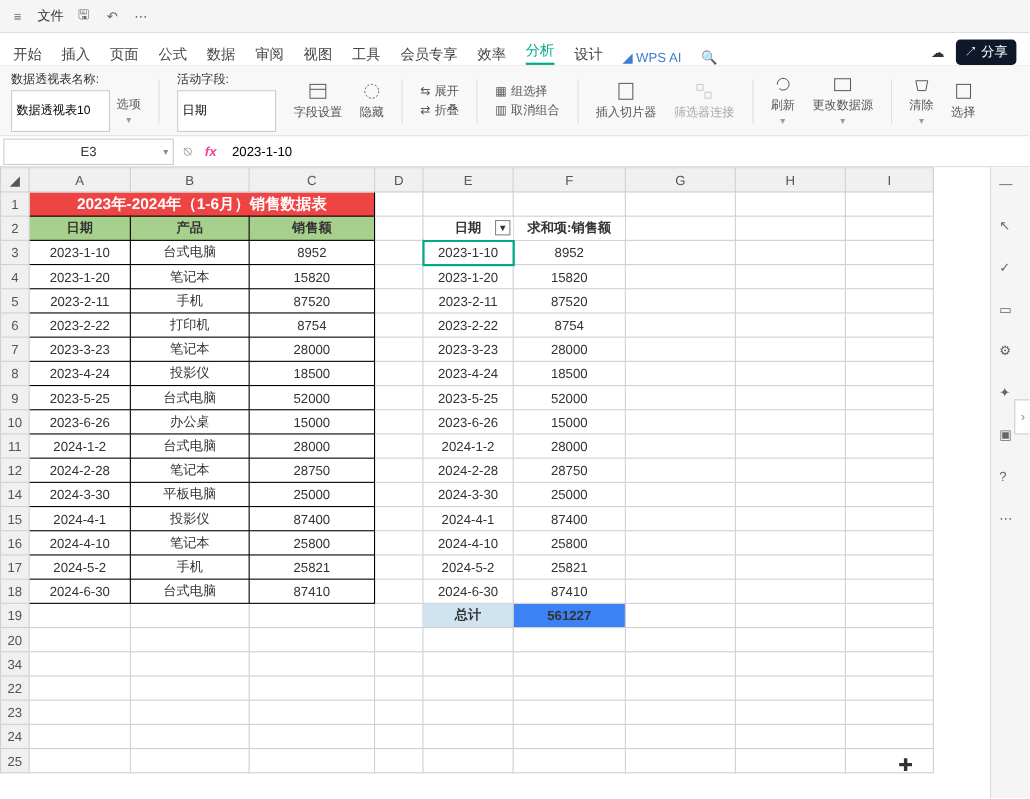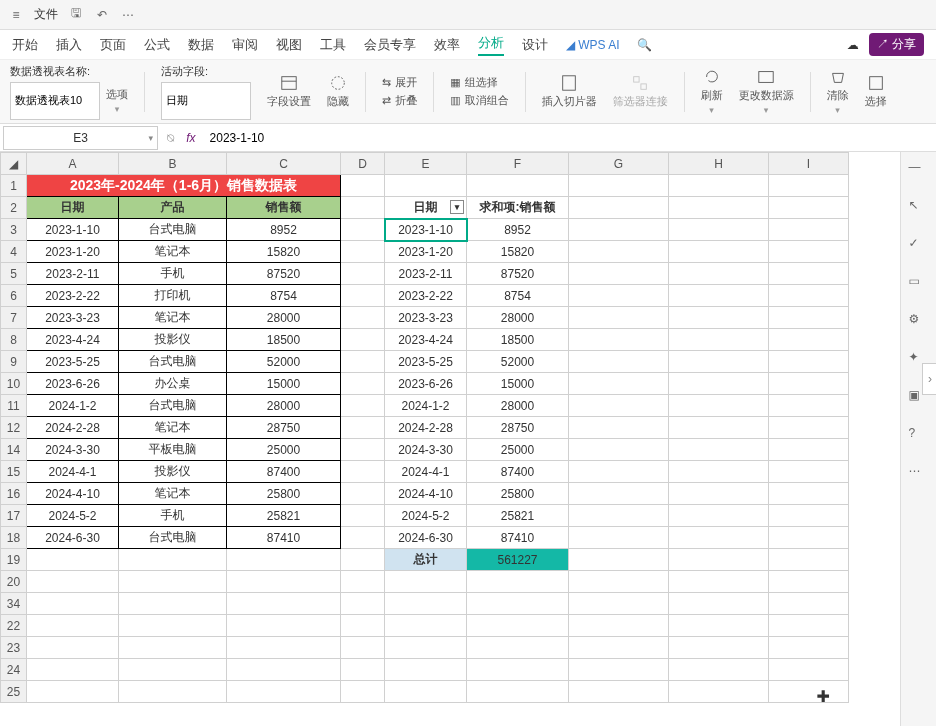--- a/index.html
+++ b/index.html
@@ -1,36 +1,36 @@
 <!DOCTYPE html>
 <html><head>
 <meta charset="utf-8">
 <style>
 * { box-sizing: border-box; margin: 0; padding: 0; }
 body { font-family: "Microsoft YaHei", sans-serif; font-size: 12px; color: #333; background: #fff; width: 936px; height: 726px; overflow: hidden; position: relative; }
 .titlebar { height: 30px; background: #f5f5f5; display: flex; align-items: center; padding: 0 8px; gap: 10px; border-bottom: 1px solid #ddd; }
 .titlebar .icon { width: 16px; height: 16px; display: inline-flex; align-items: center; justify-content: center; color: #666; }
-.menubar { min-height: 30px; background: #fff; display: flex; align-items: center; padding: 0 12px; gap: 18px; border-bottom: 1px solid #eee; flex-wrap: wrap; }
+.menubar { min-height: 30px; background: #fff; display: flex; align-items: flex-end; padding: 0 12px; gap: 18px; border-bottom: 1px solid #eee; flex-wrap: wrap; }
 .menubar .menu-item { font-size: 13px; color: #444; cursor: pointer; }
 .menubar .menu-item.active { color: #0a8; border-bottom: 2px solid #0a8; padding-bottom: 2px; }
 .menubar .right { margin-left: auto; display: flex; gap: 10px; align-items: center; }
-.share-btn { background: #701a75; color: #fff; padding: 3px 8px; border-radius: 4px; font-size: 12px; }
+.share-btn { background: #0f172a; color: #fff; padding: 3px 8px; border-radius: 4px; font-size: 12px; }
 .ribbon { height: 64px; background: #f8f8f8; display: flex; align-items: center; padding: 4px 10px; gap: 16px; border-bottom: 1px solid #ddd; }
 .ribbon-group { display: flex; flex-direction: column; gap: 3px; font-size: 11px; }
 .ribbon-row { display: flex; align-items: center; gap: 6px; }
 .ribbon-input { height: 38px; width: 90px; border: 1px solid #ccc; padding: 0 4px; font-size: 11px; }
 .ribbon-btn { display: flex; flex-direction: column; align-items: center; font-size: 11px; gap: 2px; color: #555; cursor: pointer; }
 .ribbon-hbtn { display: flex; align-items: center; gap: 4px; font-size: 11px; color: #555; cursor: pointer; }
 .ribbon-divider { width: 1px; height: 40px; background: #ddd; }
 .ricon { width: 18px; height: 18px; display: inline-block; }
 .formula-bar { height: 28px; display: flex; align-items: center; border-bottom: 1px solid #ddd; background: #fff; }
 .name-box { width: 155px; height: 24px; border: 1px solid #ccc; display: flex; align-items: center; justify-content: center; font-size: 12px; margin: 13px 3px; position: relative; }
 .name-box .dd { position: absolute; right: 4px; font-size: 9px; color: #888; }
 .formula-input { flex: 1; height: 24px; border: none; padding: 0 8px; font-size: 12px; }
-.fx { color: #701a75; padding: 0 6px; font-style: italic; }
+.fx { color: #ec4899; padding: 0 6px; font-style: italic; font-weight: bold; }
 .sheet-area { display: flex; height: calc(726px - 30px - 30px - 64px - 28px); }
 .grid-wrap { flex: 1; overflow: hidden; position: relative; }
 table.grid { border-collapse: collapse; table-layout: fixed; }
 table.grid th, table.grid td { border: 1px solid #d0d0d0; height: 22px; padding: 0 4px; font-size: 12px; text-align: center; background: #fff; }
 table.grid th { background: #f0f0f0; font-weight: normal; color: #555; }
 table.grid th.rowhdr { width: 26px; }
 .col-A { width: 92px; } .col-B { width: 108px; } .col-C { width: 114px; } .col-D { width: 44px; }
 .col-E { width: 82px; } .col-F { width: 102px; } .col-G { width: 100px; } .col-H { width: 100px; } .col-I { width: 80px; }
 .title-row td.merged { background: #ef4444; color: #fff; font-size: 14px; font-weight: bold; }
 .hdr-row td.hdr { background: #a8d08d; font-weight: bold; }
@@ -413,21 +413,21 @@
             <td></td>
             <td></td>
           </tr>
           <tr class="pivot-total">
             <th class="rowhdr">19</th>
             <td></td>
             <td></td>
             <td></td>
             <td></td>
             <td class="pivot-cell-l" style="background: rgb(208, 227, 240); font-weight: bold;">总计</td>
-            <td class="pivot-cell-r" style="background: #14b8a6; font-weight: normal;">561227</td>
+            <td class="pivot-cell-r" style="background: #3b82f6; font-weight: bold;">561227</td>
             <td></td>
             <td></td>
             <td></td>
           </tr>
           <tr>
             <th class="rowhdr">20</th>
             <td></td>
             <td></td>
             <td></td>
             <td></td>

